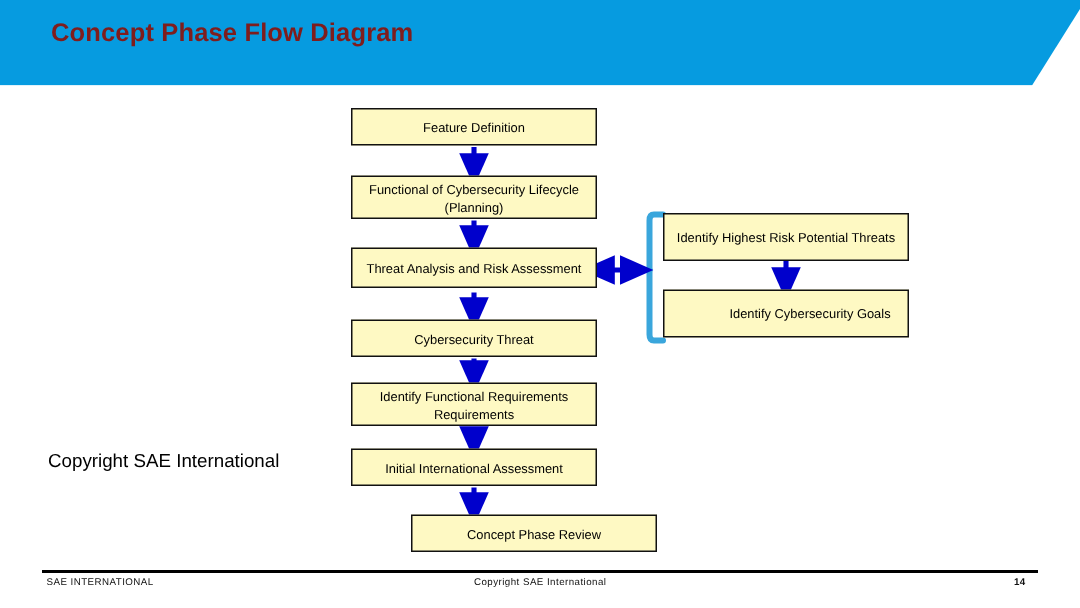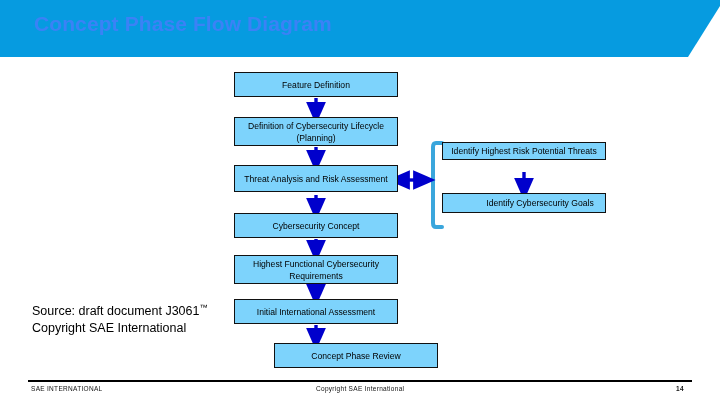--- a/index.html
+++ b/index.html
@@ -24,40 +24,40 @@
     width: 720px;
     height: 57px;
     background: #069BE0;
     
     clip-path: polygon(0 0, 720px 0, 720px 6px, 688px 57px, 0 57px);
   }
   #slide-title {
     position: absolute;
     left: 34px;
     top: 12px;
-    font-size: 21px;
+    font-size: 17px;
     font-weight: bold;
-    color: #3b82f6;
+    color: #7f1d1d;
     letter-spacing: 0.1px;
     white-space: nowrap;
   }
 
   
   #flow-canvas {
     position: absolute;
     left: 0;
     top: 0;
     width: 720px;
     height: 405px;
     pointer-events: none;
   }
 
   .flow-box {
     position: absolute;
-    background: #7dd3fc;
+    background: #fef9c3;
     border: 1.5px solid #111111;
     box-sizing: border-box;
     display: flex;
     align-items: center;
     justify-content: center;
     text-align: center;
     font-size: 8.6px;
     line-height: 12px;
     color: #000000;
     padding: 0 4px;
@@ -69,22 +69,22 @@
   .side-box { left: 442px; width: 164px; }
 
   #box-feature-definition          { top: 72px;  height: 25px; }
   #box-initiation-lifecycle        { top: 117px; height: 29px; }
   #box-threat-analysis             { top: 165px; height: 27px; }
   #box-cybersecurity-concept       { top: 213px; height: 25px; }
   #box-functional-requirements     { top: 255px; height: 29px; }
   #box-initial-assessment          { top: 299px; height: 25px; }
   #box-concept-phase-review        { top: 343px; height: 25px; margin-left: 40px; }
 
-  #box-highest-risk-threats        { top: 142px; height: 18px; }
-  #box-cybersecurity-goals         { top: 193px; height: 20px; padding-left: 36px; }
+  #box-highest-risk-threats        { top: 142px; height: 32px; }
+  #box-cybersecurity-goals         { top: 193px; height: 32px; padding-left: 36px; }
 
   
   #source-note {
     position: absolute;
     left: 32px;
     top: 299px;
     font-size: 12.5px;
     line-height: 17px;
     color: #000000;
     white-space: nowrap;
@@ -140,37 +140,36 @@
   <line x1="524" y1="172" x2="524" y2="189" stroke="#0000CC" stroke-width="3.4" marker-end="url(#arrowhead)"></line>
 
   <path d="M 442 143 L 436 143 Q 433 143 433 147 L 433 223 Q 433 227 436 227 L 442 227" stroke="#3AA6DC" stroke-width="4" fill="none" stroke-linecap="round" stroke-linejoin="round"></path>
   <line x1="433" y1="180" x2="420" y2="180" stroke="#3AA6DC" stroke-width="4" stroke-linecap="round"></line>
 
   <line x1="399" y1="180" x2="424" y2="180" stroke="#0000CC" stroke-width="3.4" marker-end="url(#arrowhead)" marker-start="url(#arrowhead-start)"></line>
 </svg>
 
 <div class="flow-box main-box" id="box-feature-definition">Feature Definition</div>
 
-<div class="flow-box main-box" id="box-initiation-lifecycle">Definition of Cybersecurity Lifecycle (Planning)</div>
+<div class="flow-box main-box" id="box-initiation-lifecycle">Functional of Cybersecurity Lifecycle (Planning)</div>
 
 <div class="flow-box main-box" id="box-threat-analysis">Threat Analysis and Risk Assessment</div>
 
-<div class="flow-box main-box" id="box-cybersecurity-concept">Cybersecurity Concept</div>
+<div class="flow-box main-box" id="box-cybersecurity-concept">Cybersecurity Threat</div>
 
-<div class="flow-box main-box" id="box-functional-requirements">Highest Functional Cybersecurity Requirements</div>
+<div class="flow-box main-box" id="box-functional-requirements">Identify Functional Requirements Requirements</div>
 
 <div class="flow-box main-box" id="box-initial-assessment">Initial International Assessment</div>
 
 <div class="flow-box main-box" id="box-concept-phase-review">Concept Phase Review</div>
 
 <div class="flow-box side-box" id="box-highest-risk-threats">Identify Highest Risk Potential Threats</div>
 
 <div class="flow-box side-box" id="box-cybersecurity-goals">Identify Cybersecurity Goals</div>
 
 <div id="source-note">
-  <div><span>Source: draft document J3061</span><span class="tm">™</span></div>
   <div>Copyright SAE International</div>
 </div>
 
 <div id="footer-rule"></div>
 <div class="footer-text" id="footer-left">SAE INTERNATIONAL</div>
 <div class="footer-text" id="footer-center">Copyright SAE International</div>
 <div class="footer-text" id="footer-page">14</div>
 
 </body></html>

